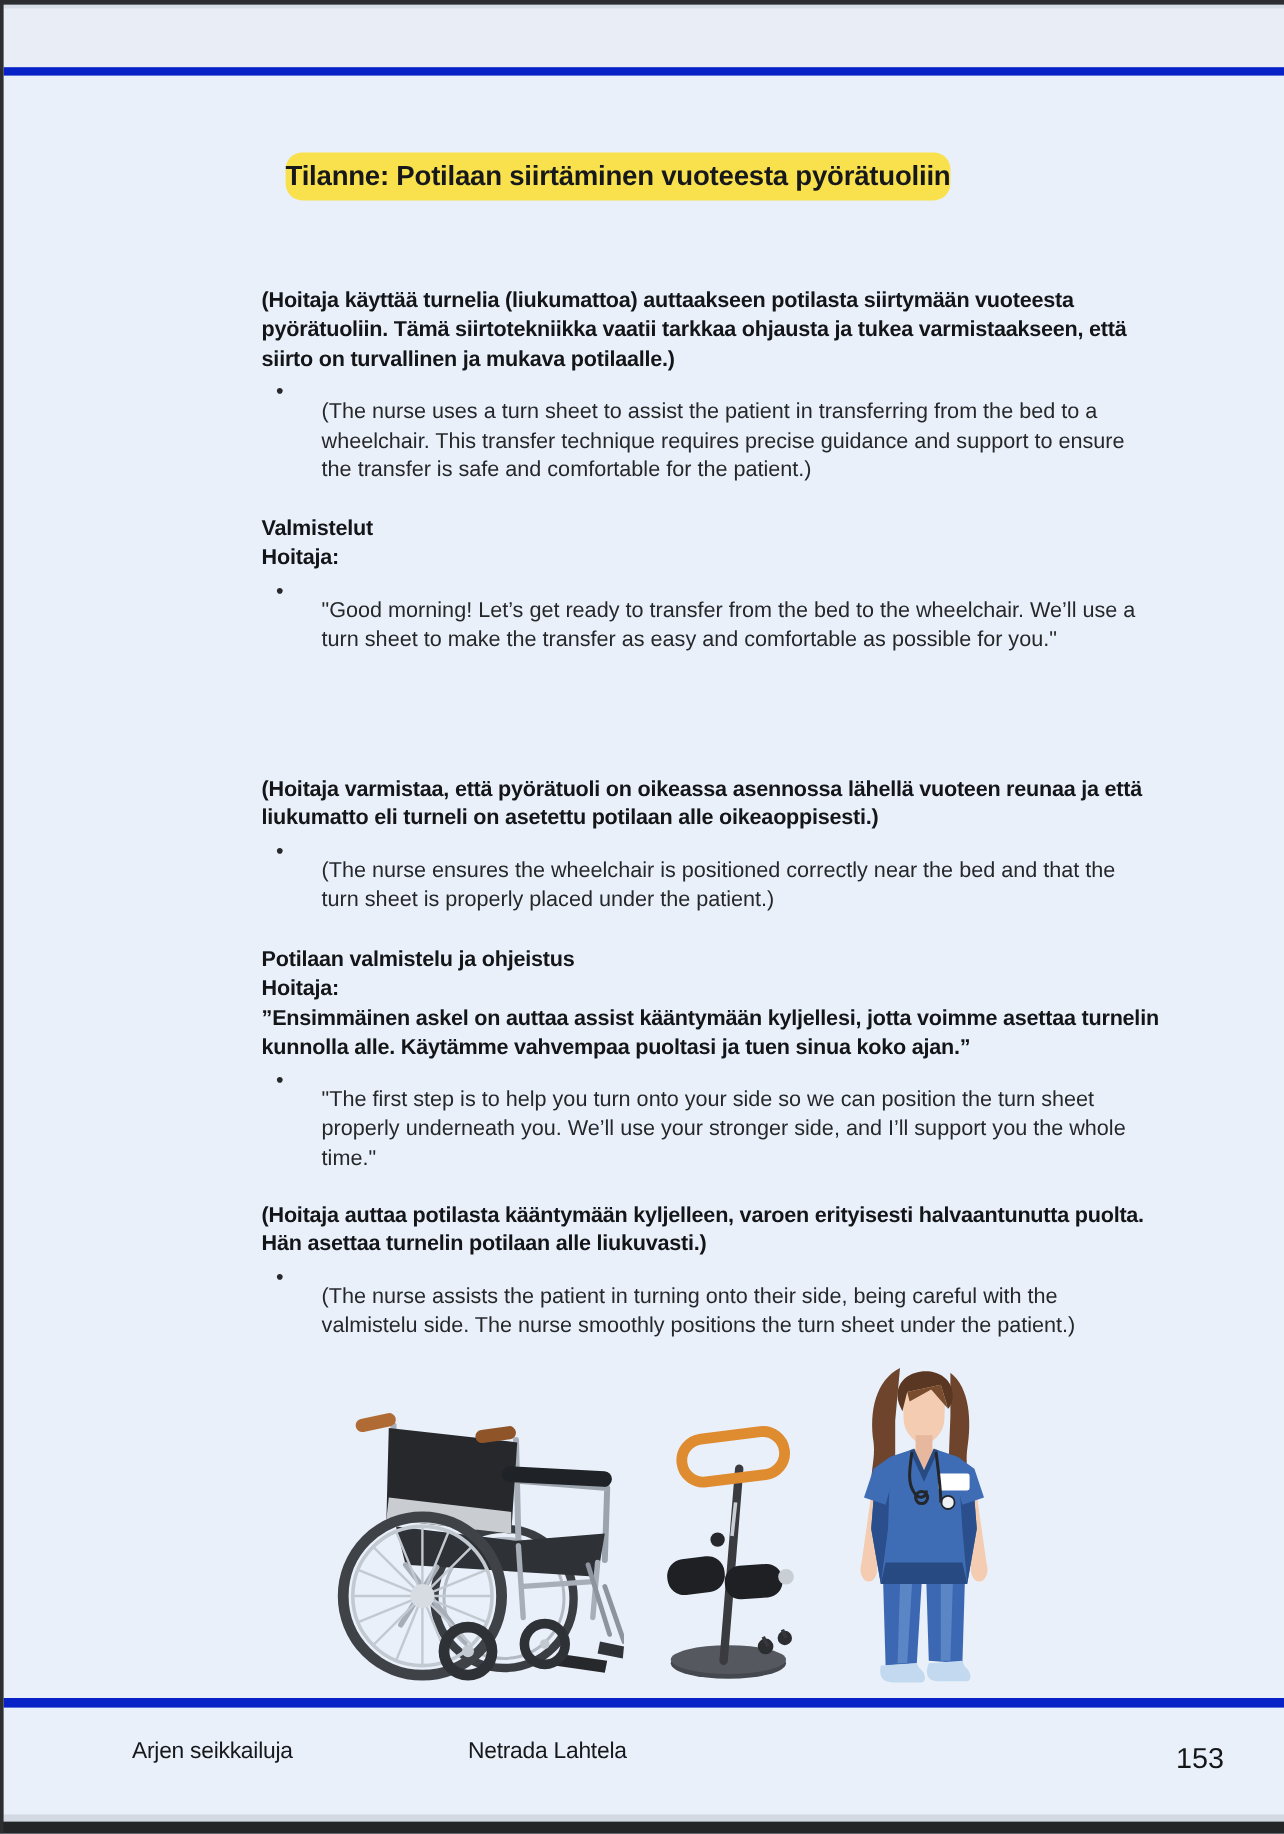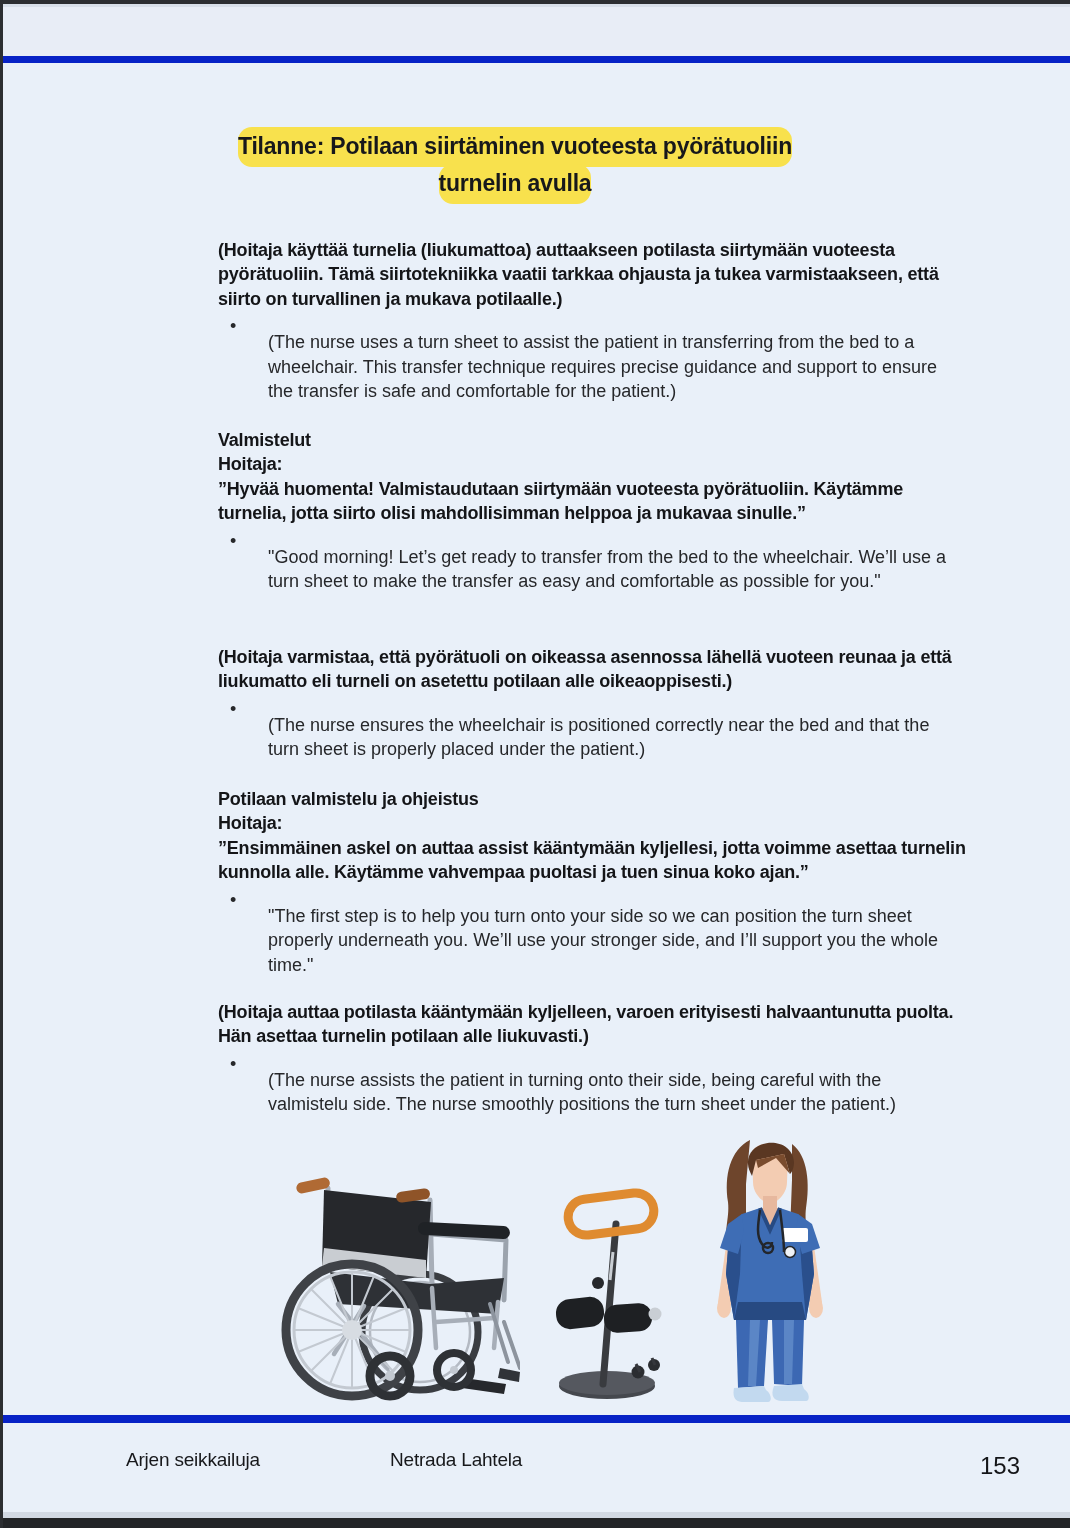--- a/index.html
+++ b/index.html
@@ -23,53 +23,51 @@
   
   .block{position:absolute;left:218px;width:752px;color:#141518;font-size:18px;line-height:1.36;}
   .fi,.heading,.speaker{font-weight:700;margin:0;letter-spacing:-0.2px;}
   .bullet-row{display:flex;margin-top:3px;}
   .bullet{flex:none;width:22px;margin-left:12px;color:#27282b;}
   .en{margin:16px;font-weight:400;color:#26272a;}
   
   .img-abs{position:absolute;}
   
   .footer-text{position:absolute;top:1449px;font-size:19px;color:#17181b;letter-spacing:-0.2px;}
-  .footer-series{left:126px;text-align:right;}
+  .footer-series{left:110px;text-align:right;}
   .footer-author{left:390px;}
   .footer-page{position:absolute;top:1452px;right:50px;font-size:24px;color:#141518;}
 </style>
 </head>
 <body>
 
 <div class="page">
 
   <div class="band-top"></div>
   <div class="edge-top"></div>
   <div class="edge-top-line"></div>
   <div class="edge-left"></div>
 
   <div class="rule rule-top"></div>
 
   <div class="title-wrap">
     <div><span class="hl">Tilanne: Potilaan siirtäminen vuoteesta pyörätuoliin</span></div>
-    <div class="title-l2"><span class="hl">turnelin avulla</span></div>
   </div>
 
   <section class="block" style="top:238px">
     <p class="fi">(Hoitaja käyttää turnelia (liukumattoa) auttaakseen potilasta siirtymään vuoteesta pyörätuoliin. Tämä siirtotekniikka vaatii tarkkaa ohjausta ja tukea varmistaakseen, että siirto on turvallinen ja mukava potilaalle.)</p>
     <div class="bullet-row">
       <span class="bullet">•</span>
       <p class="en">(The nurse uses a turn sheet to assist the patient in transferring from the bed to a wheelchair. This transfer technique requires precise guidance and support to ensure the transfer is safe and comfortable for the patient.)</p>
     </div>
   </section>
 
   <section class="block" style="top:428px">
     <p class="heading">Valmistelut</p>
     <p class="speaker">Hoitaja:</p>
-    <p class="fi">”Hyvää huomenta! Valmistaudutaan siirtymään vuoteesta pyörätuoliin. Käytämme turnelia, jotta siirto olisi mahdollisimman helppoa ja mukavaa sinulle.”</p>
     <div class="bullet-row">
       <span class="bullet">•</span>
       <p class="en">"Good morning! Let’s get ready to transfer from the bed to the wheelchair. We’ll use a turn sheet to make the transfer as easy and comfortable as possible for you."</p>
     </div>
   </section>
 
   <section class="block" style="top:645px">
     <p class="fi">(Hoitaja varmistaa, että pyörätuoli on oikeassa asennossa lähellä vuoteen reunaa ja että liukumatto eli turneli on asetettu potilaan alle oikeaoppisesti.)</p>
     <div class="bullet-row">
       <span class="bullet">•</span>

